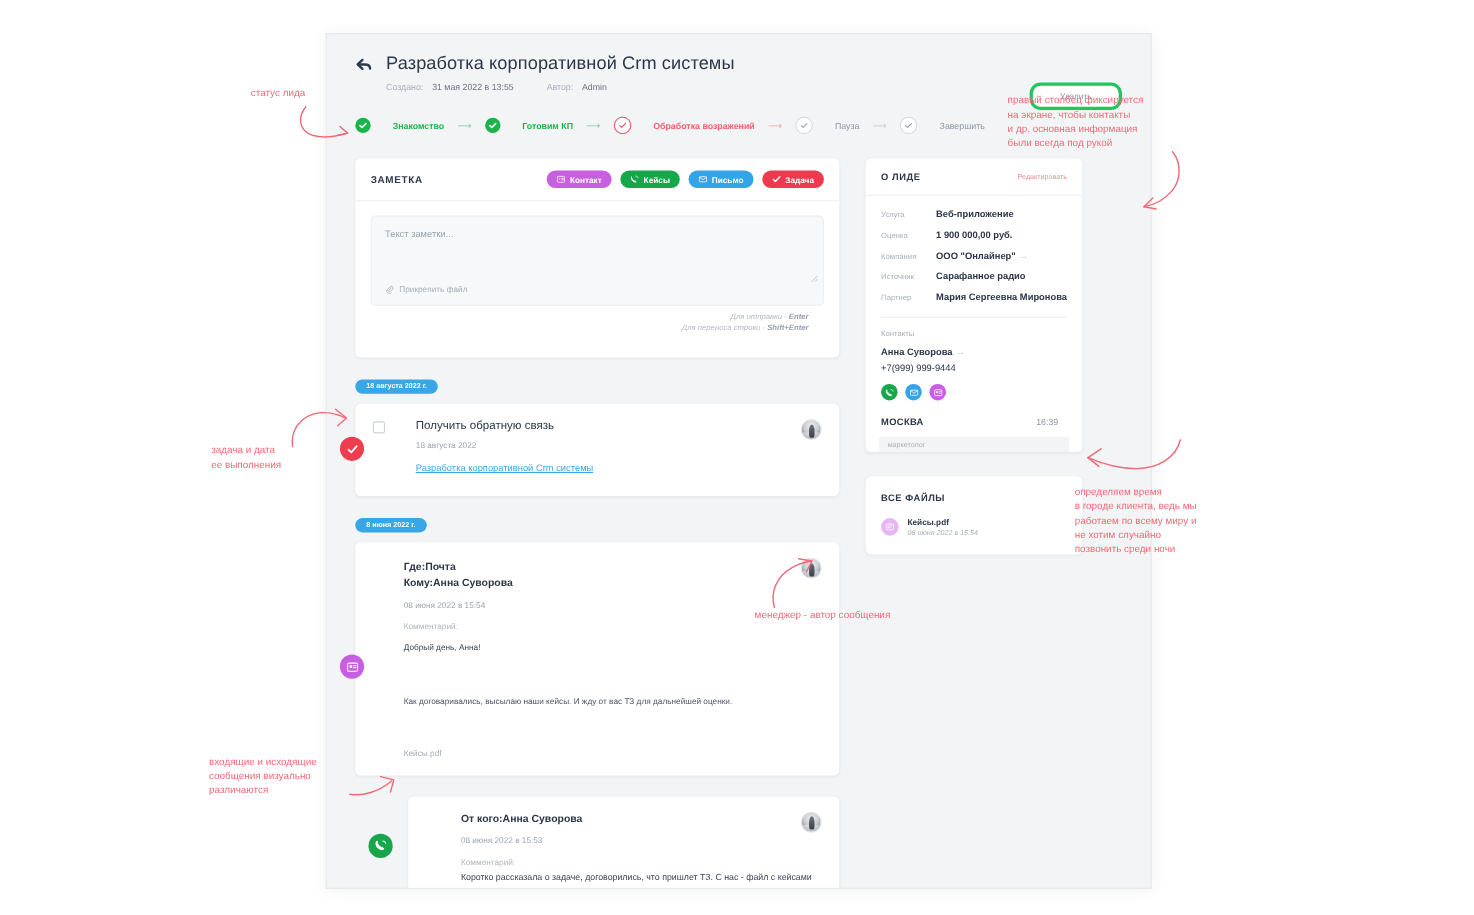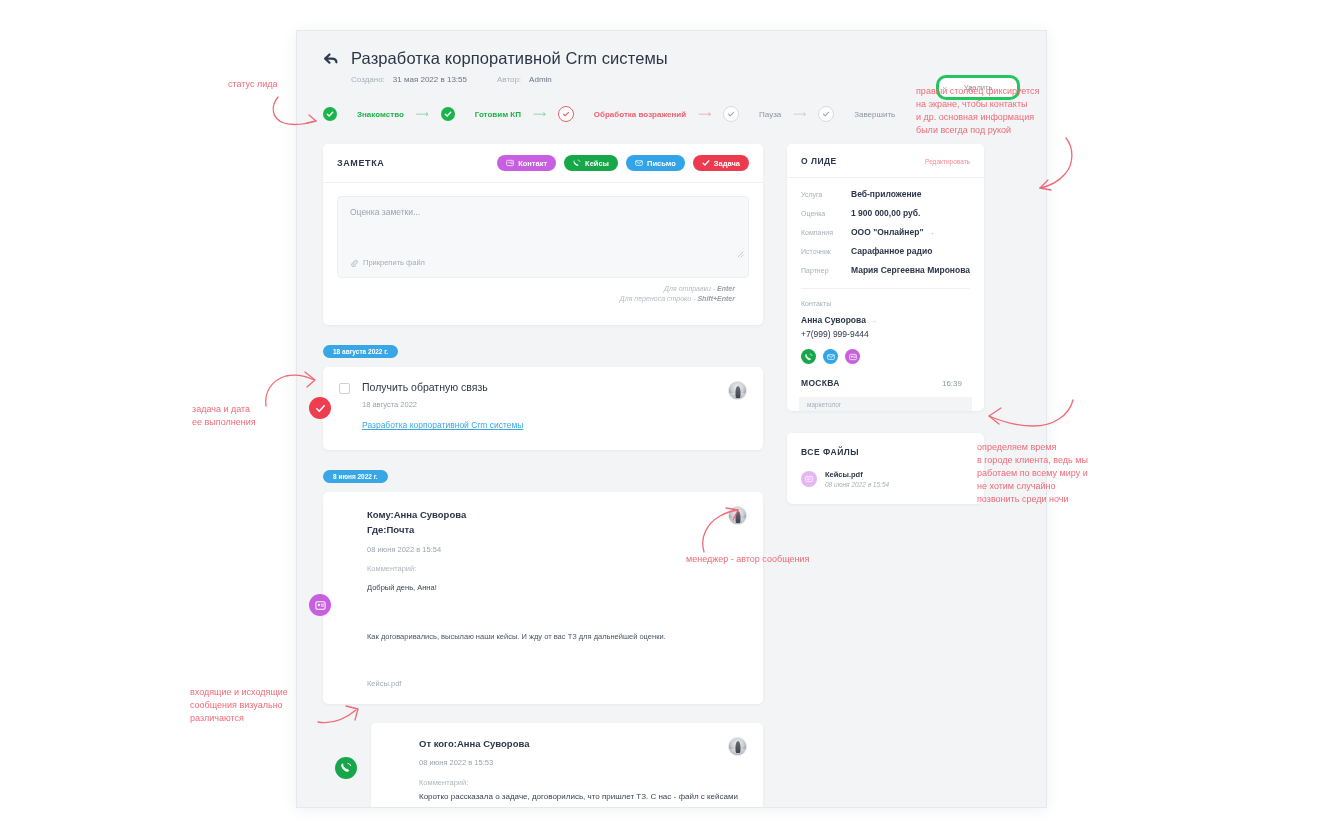--- a/index.html
+++ b/index.html
@@ -93,21 +93,21 @@
     display:flex;align-items:center;justify-content:center;z-index:3;
   }
   .marker svg{width:11px;height:11px;display:block;}
   .marker.task{background:#ef3d50;left:-14px;top:30px;}
   .marker.task svg{stroke:#fff;}
   .marker.mail-out{background:#c75fe0;left:-14px;top:102px;}
   .marker.mail-out svg{stroke:#fff;}
   .marker.call-in{background:#17a74a;left:12px;top:34px;}
   .marker.call-in svg{stroke:#fff;}
   .card-task{padding:14px 16px 18px 16px;position:relative;}
-  .task-row{display:flex;align-items:flex-start;gap:12px;}
+  .task-row{display:flex;align-items:flex-start;gap:28px;}
   .checkbox{width:9px;height:9px;border:1px solid #ccd1d8;border-radius:2px;background:#fff;margin-top:2px;flex:0 0 auto;cursor:pointer;}
   .task-name{font-size:10.5px;color:#2c3648;}
   .task-date{font-size:7.5px;color:#9aa3b0;margin-top:7px;}
   .task-link{display:inline-block;margin-top:11px;font-size:8.5px;color:#39a7e5;text-decoration:underline;cursor:pointer;}
   .avatar{
     width:19px;height:19px;border-radius:50%;flex:0 0 auto;
     background:radial-gradient(circle at 50% 32%, #f0f1f2 0%, #c9ccd1 46%, #8d9199 72%, #5b6069 100%);
     position:relative;overflow:hidden;border:1px solid #e2e4e8;box-sizing:border-box;
   }
   .avatar::after{
@@ -284,21 +284,21 @@
                 <svg viewBox="0 0 12 12" fill="none">
                     <path d="M1.6 6.3 4.4 9 10.3 2.6" stroke="#fff" stroke-width="1.8" stroke-linecap="round" stroke-linejoin="round"></path>
                   </svg>
               </span>
               <span>Задача</span>
             </div>
           </div>
         </div>
         <div class="note-body">
           <div class="note-area">
-            <div class="note-placeholder">Оценка заметки...</div>
+            <div class="note-placeholder">Текст заметки...</div>
             <div class="attach-row">
               <span>
                 <svg viewBox="0 0 10 12" fill="none">
                     <path d="M7.4 4.1 4.1 7.5a1.3 1.3 0 0 0 1.8 1.8l3.4-3.4a2.3 2.3 0 1 0-3.3-3.2L2.6 6.1a3.4 3.4 0 1 0 4.8 4.8" stroke-width="1" stroke-linecap="round" stroke-linejoin="round"></path>
                   </svg>
               </span>
               <span class="attach-text">Прикрепить файл</span>
             </div>
             <span class="resize-handle">
               <svg viewBox="0 0 8 8" fill="none">
@@ -342,22 +342,22 @@
       
       <div class="feed-item">
         <div class="marker mail-out">
           <svg viewBox="0 0 12 10" fill="none">
               <rect x="1" y="1" width="10" height="8" rx="1.4" stroke="#fff" stroke-width="1.1"></rect>
               <circle cx="4.3" cy="4.4" r="1" fill="#fff"></circle>
               <path d="M7 3.6h2.4M7 5.6h2.4" stroke="#fff" stroke-width="1" stroke-linecap="round"></path>
             </svg>
         </div>
         <div class="card card-msg">
+          <div class="msg-line">Где:Почта</div>
           <div class="msg-line">Кому:Анна Суворова</div>
-          <div class="msg-line">Где:Почта</div>
           <div class="msg-date">08 июня 2022 в 15:54</div>
           <div class="msg-comment-label">Комментарий:</div>
           <div class="msg-text">Добрый день, Анна!</div>
           <div class="msg-body">Как договаривались, высылаю наши кейсы. И жду от вас ТЗ для дальнейшей оценки.</div>
           <div class="msg-file">Кейсы.pdf</div>
           <div class="avatar avatar-abs"></div>
         </div>
       </div>
 
       

